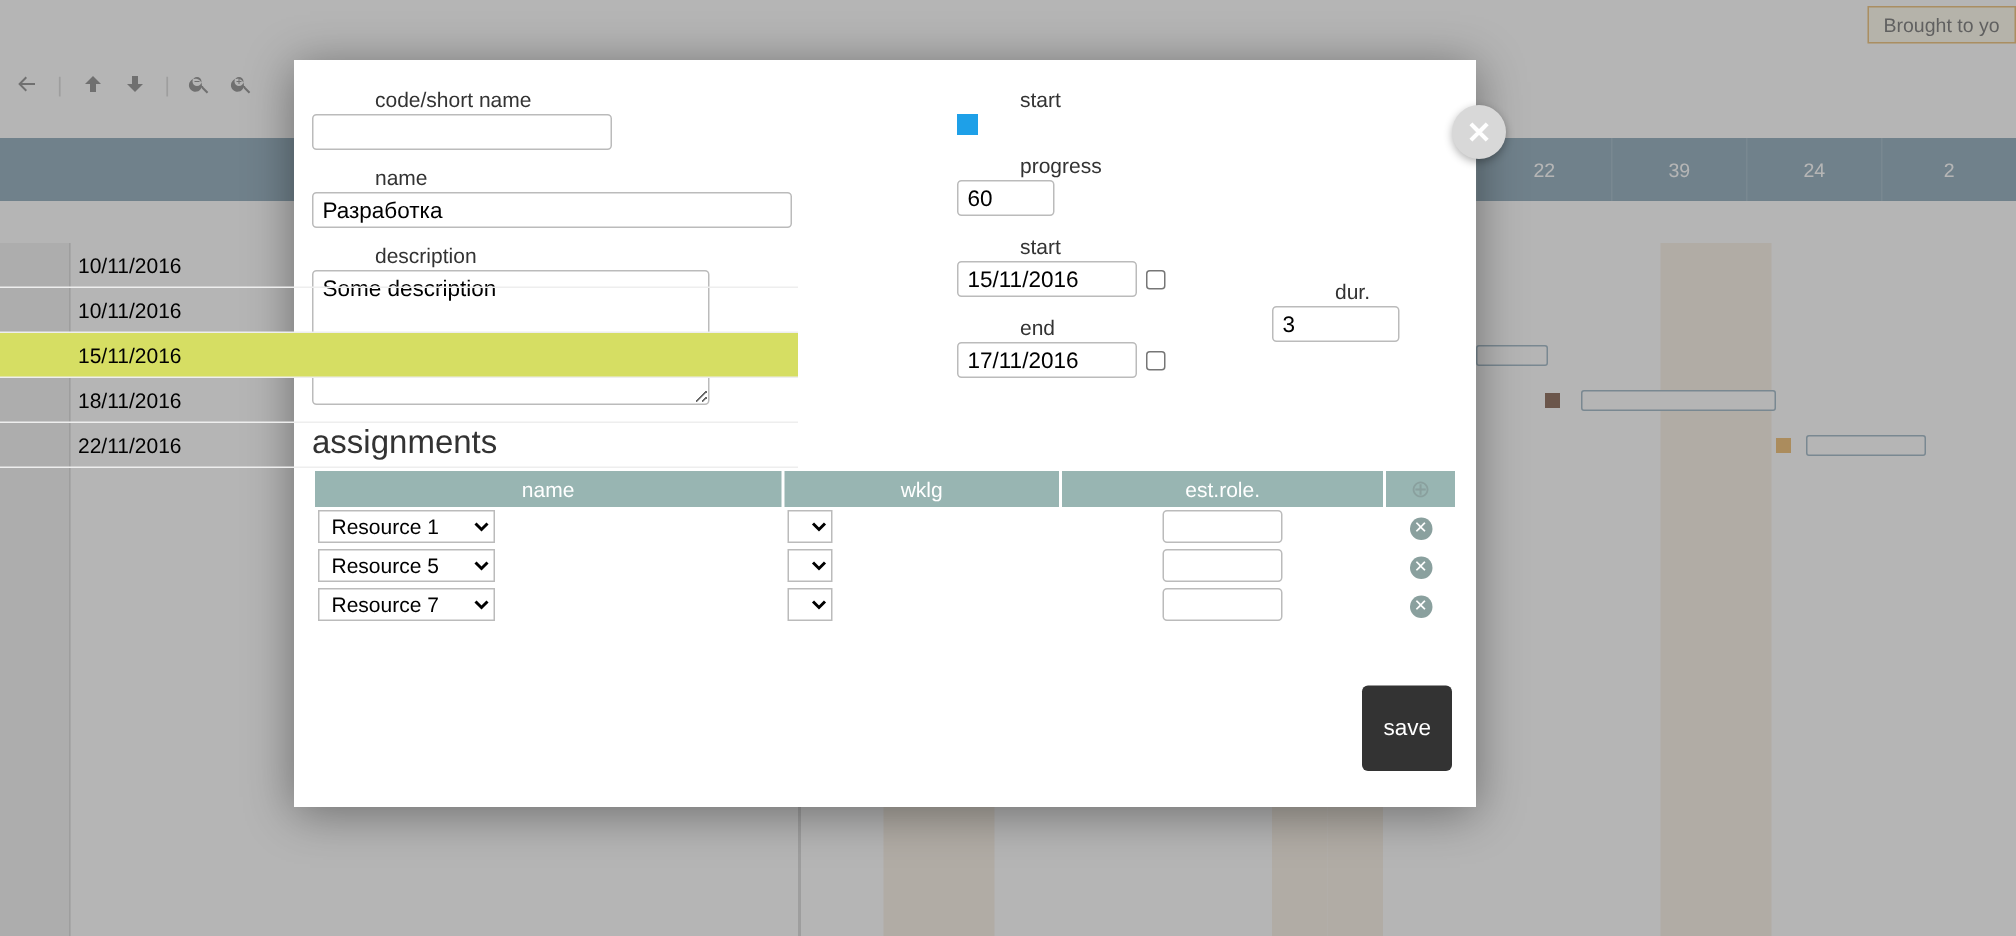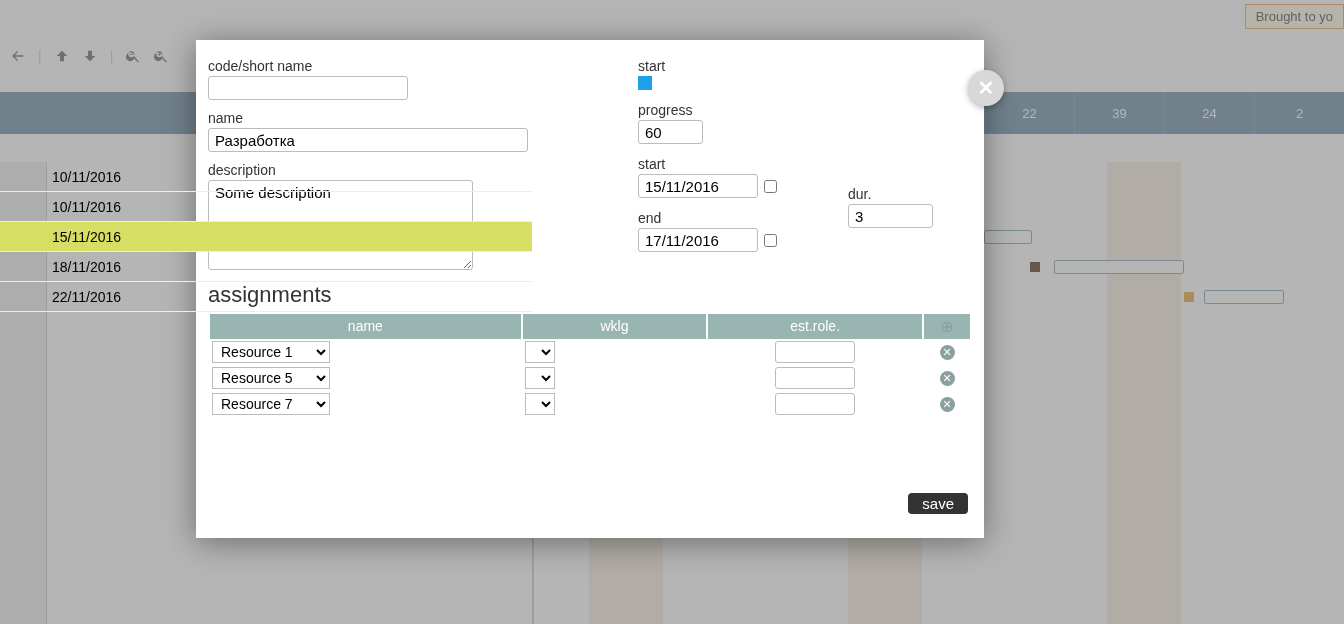--- a/index.html
+++ b/index.html
@@ -29,21 +29,21 @@
 .gantt-marker.brown { background: #5b2e14; }
 .gantt-marker.orange { background: #e8a43c; }
 
 .overlay { position: absolute; inset: 0; background: rgba(120,120,120,0.55); }
 
 .modal { position: absolute; top: 40px; left: 196px; width: 788px; height: 498px; background: #fff; box-shadow: 0 4px 30px rgba(0,0,0,0.4); padding: 18px 12px 12px 12px; }
 .close-btn { position: absolute; top: 30px; right: -20px; width: 36px; height: 36px; border-radius: 50%; background: #d8d8d8; color: #fff; display: flex; align-items: center; justify-content: center; font-size: 20px; font-weight: bold; cursor: pointer; z-index: 5; box-shadow: 0 2px 6px rgba(0,0,0,0.3); }
 
 .form-row { display: flex; gap: 20px; }
 .form-col { display: flex; flex-direction: column; }
-.fld-label { color: #333; font-size: 14px; margin-bottom: 2px; }
+.fld-label { color: #333; font-size: 14px; margin-bottom: 2px; margin-left: 42px; }
 .modal input[type=text], .modal textarea { border: 1px solid #bbb; border-radius: 3px; padding: 3px 6px; font-size: 15px; font-family: Arial; }
 .code-in { width: 200px; height: 24px; }
 .name-in { width: 320px; height: 24px; }
 .desc-in { width: 265px; height: 90px; resize: both; }
 .status-sq { width: 14px; height: 14px; background: #1ea0e8; display: inline-block; }
 .prog-in { width: 65px; height: 24px; }
 .date-in { width: 120px; height: 24px; }
 .dur-in { width: 85px; height: 24px; }
 .chk { width: 13px; height: 13px; }
 
@@ -56,21 +56,21 @@
 .assign-tbl th.est-col { width: 210px; }
 .assign-tbl th.act-col { width: 45px; }
 .assign-tbl td { padding: 2px; text-align: center; }
 .assign-sel { width: 118px; height: 22px; border: 1px solid #bbb; background: #fff; font-size: 14px; padding-left: 4px; }
 .role-sel { width: 30px; height: 22px; border: 1px solid #bbb; background: #fff; }
 .est-in { width: 80px; height: 22px; border: 1px solid #bbb; border-radius: 3px; }
 .ic-btn { width: 16px; height: 16px; display: inline-flex; align-items: center; justify-content: center; cursor: pointer; }
 .add-ic { color: #8aa09e; font-size: 16px; }
 .del-ic { background: #8aa09e; color: #fff; border-radius: 50%; font-size: 11px; width: 15px; height: 15px; line-height: 15px; }
 
-.save-btn { position: absolute; bottom: 24px; right: 16px; background: #333; color: #fff; border: none; border-radius: 4px; padding: 2px 14px; font-size: 15px; cursor: pointer; }
+.save-btn { position: absolute; bottom: 24px; right: 16px; background: #333; color: #fff; border: none; border-radius: 4px; padding: 20px 14px; font-size: 15px; cursor: pointer; }
 </style>
 </head>
 <body>
 
 <div class="bg-wrap">
   <div class="brought">Brought to yo</div>
 
   <div class="toolbar">
     <span class="ic-btn">
         <svg viewBox="0 0 24 24">

